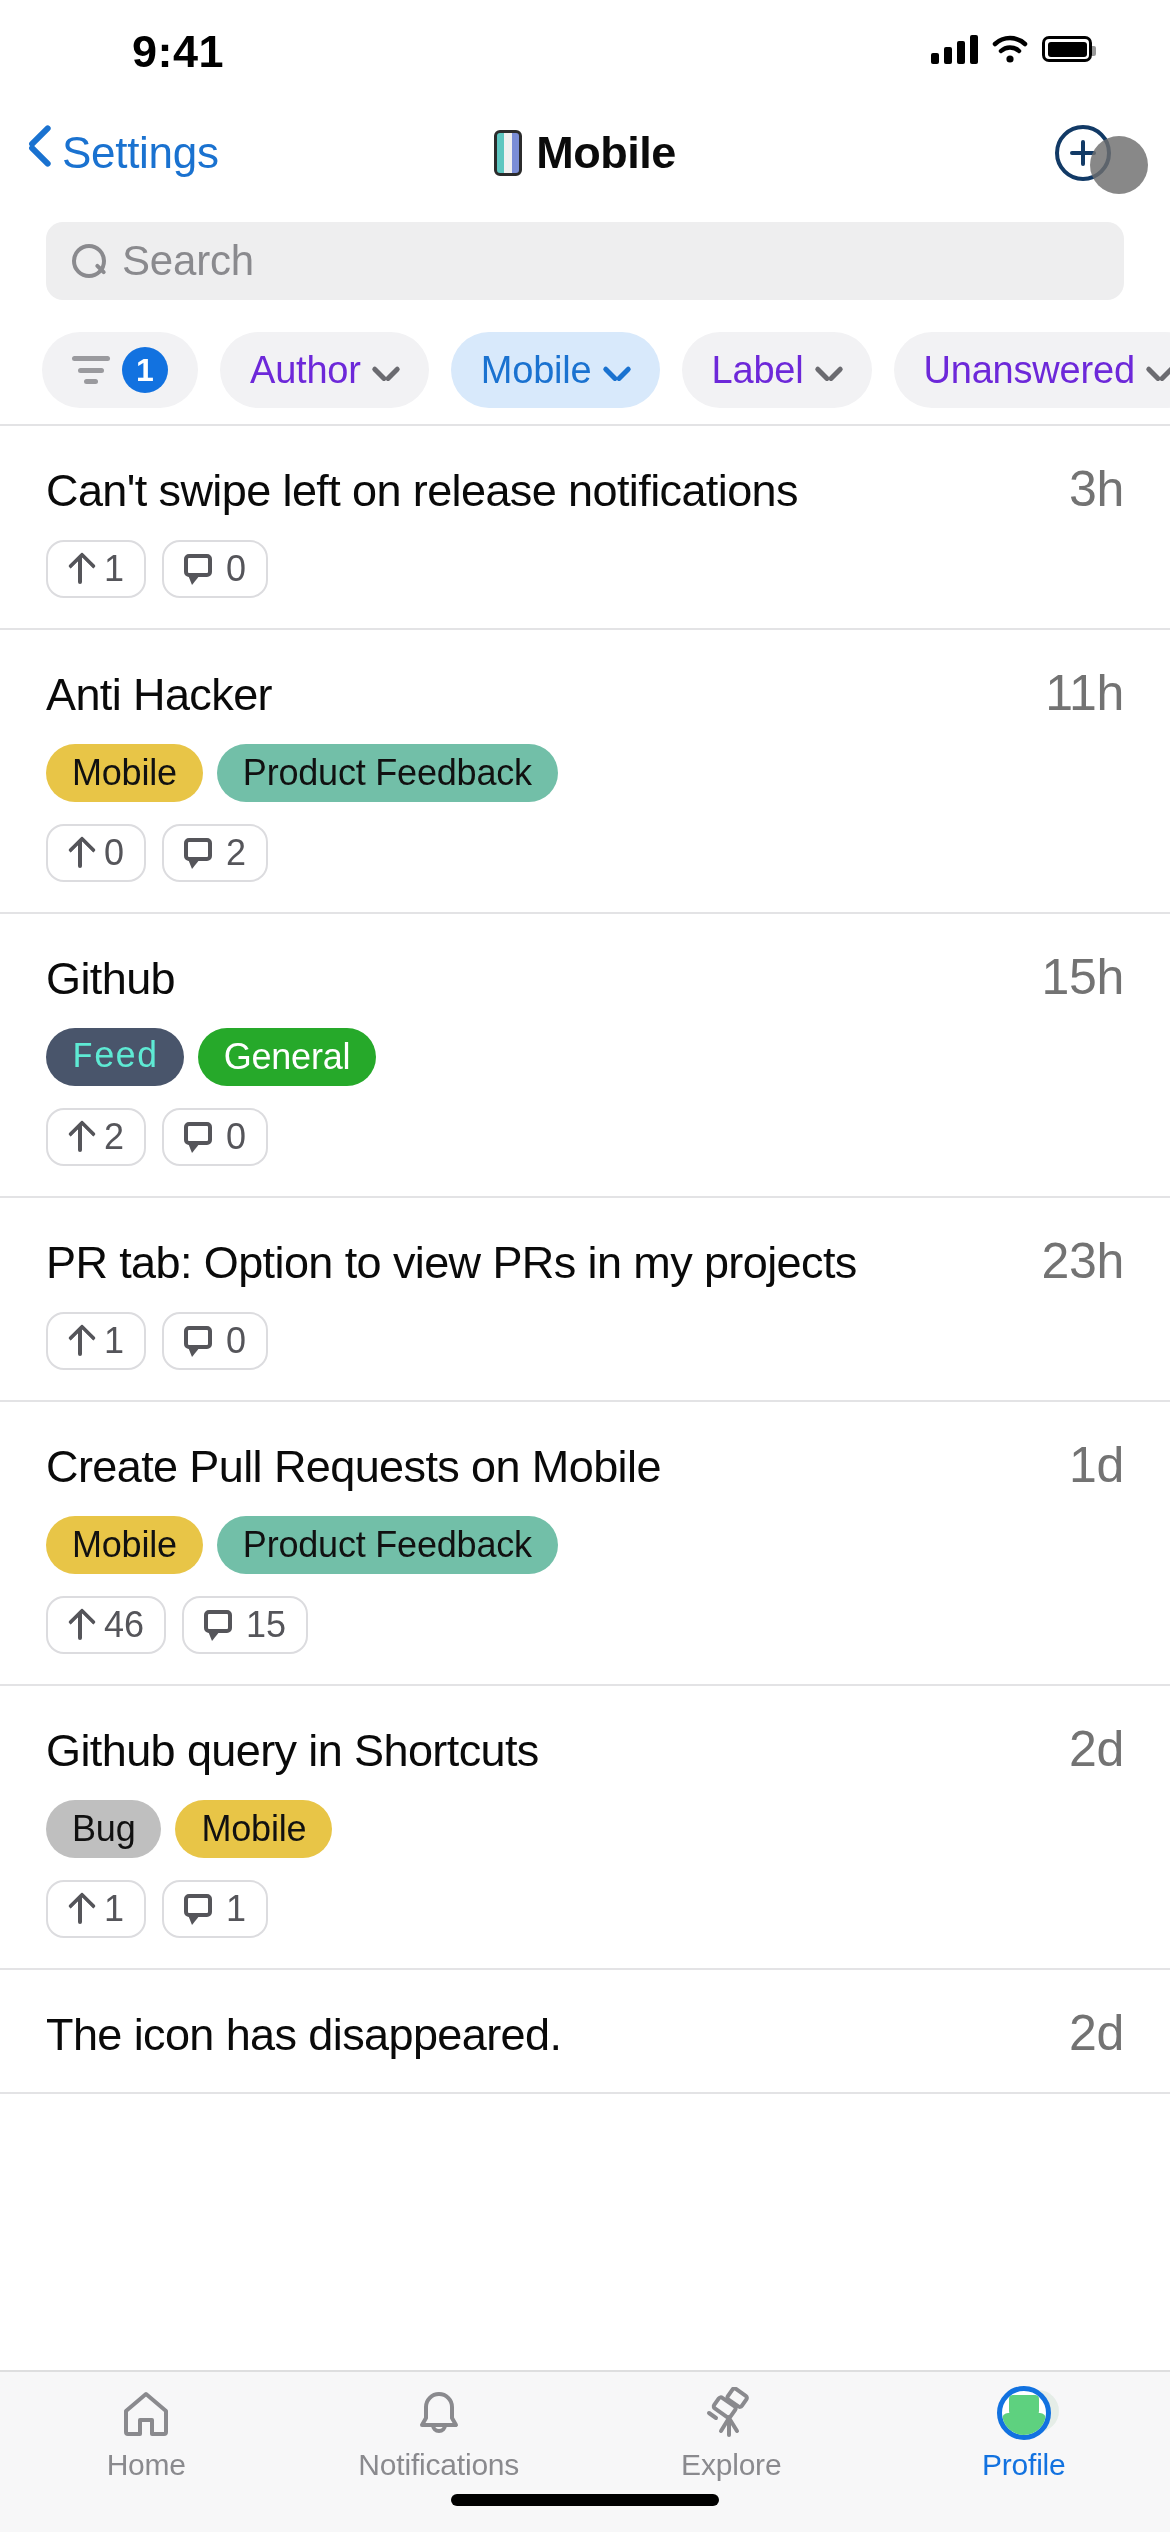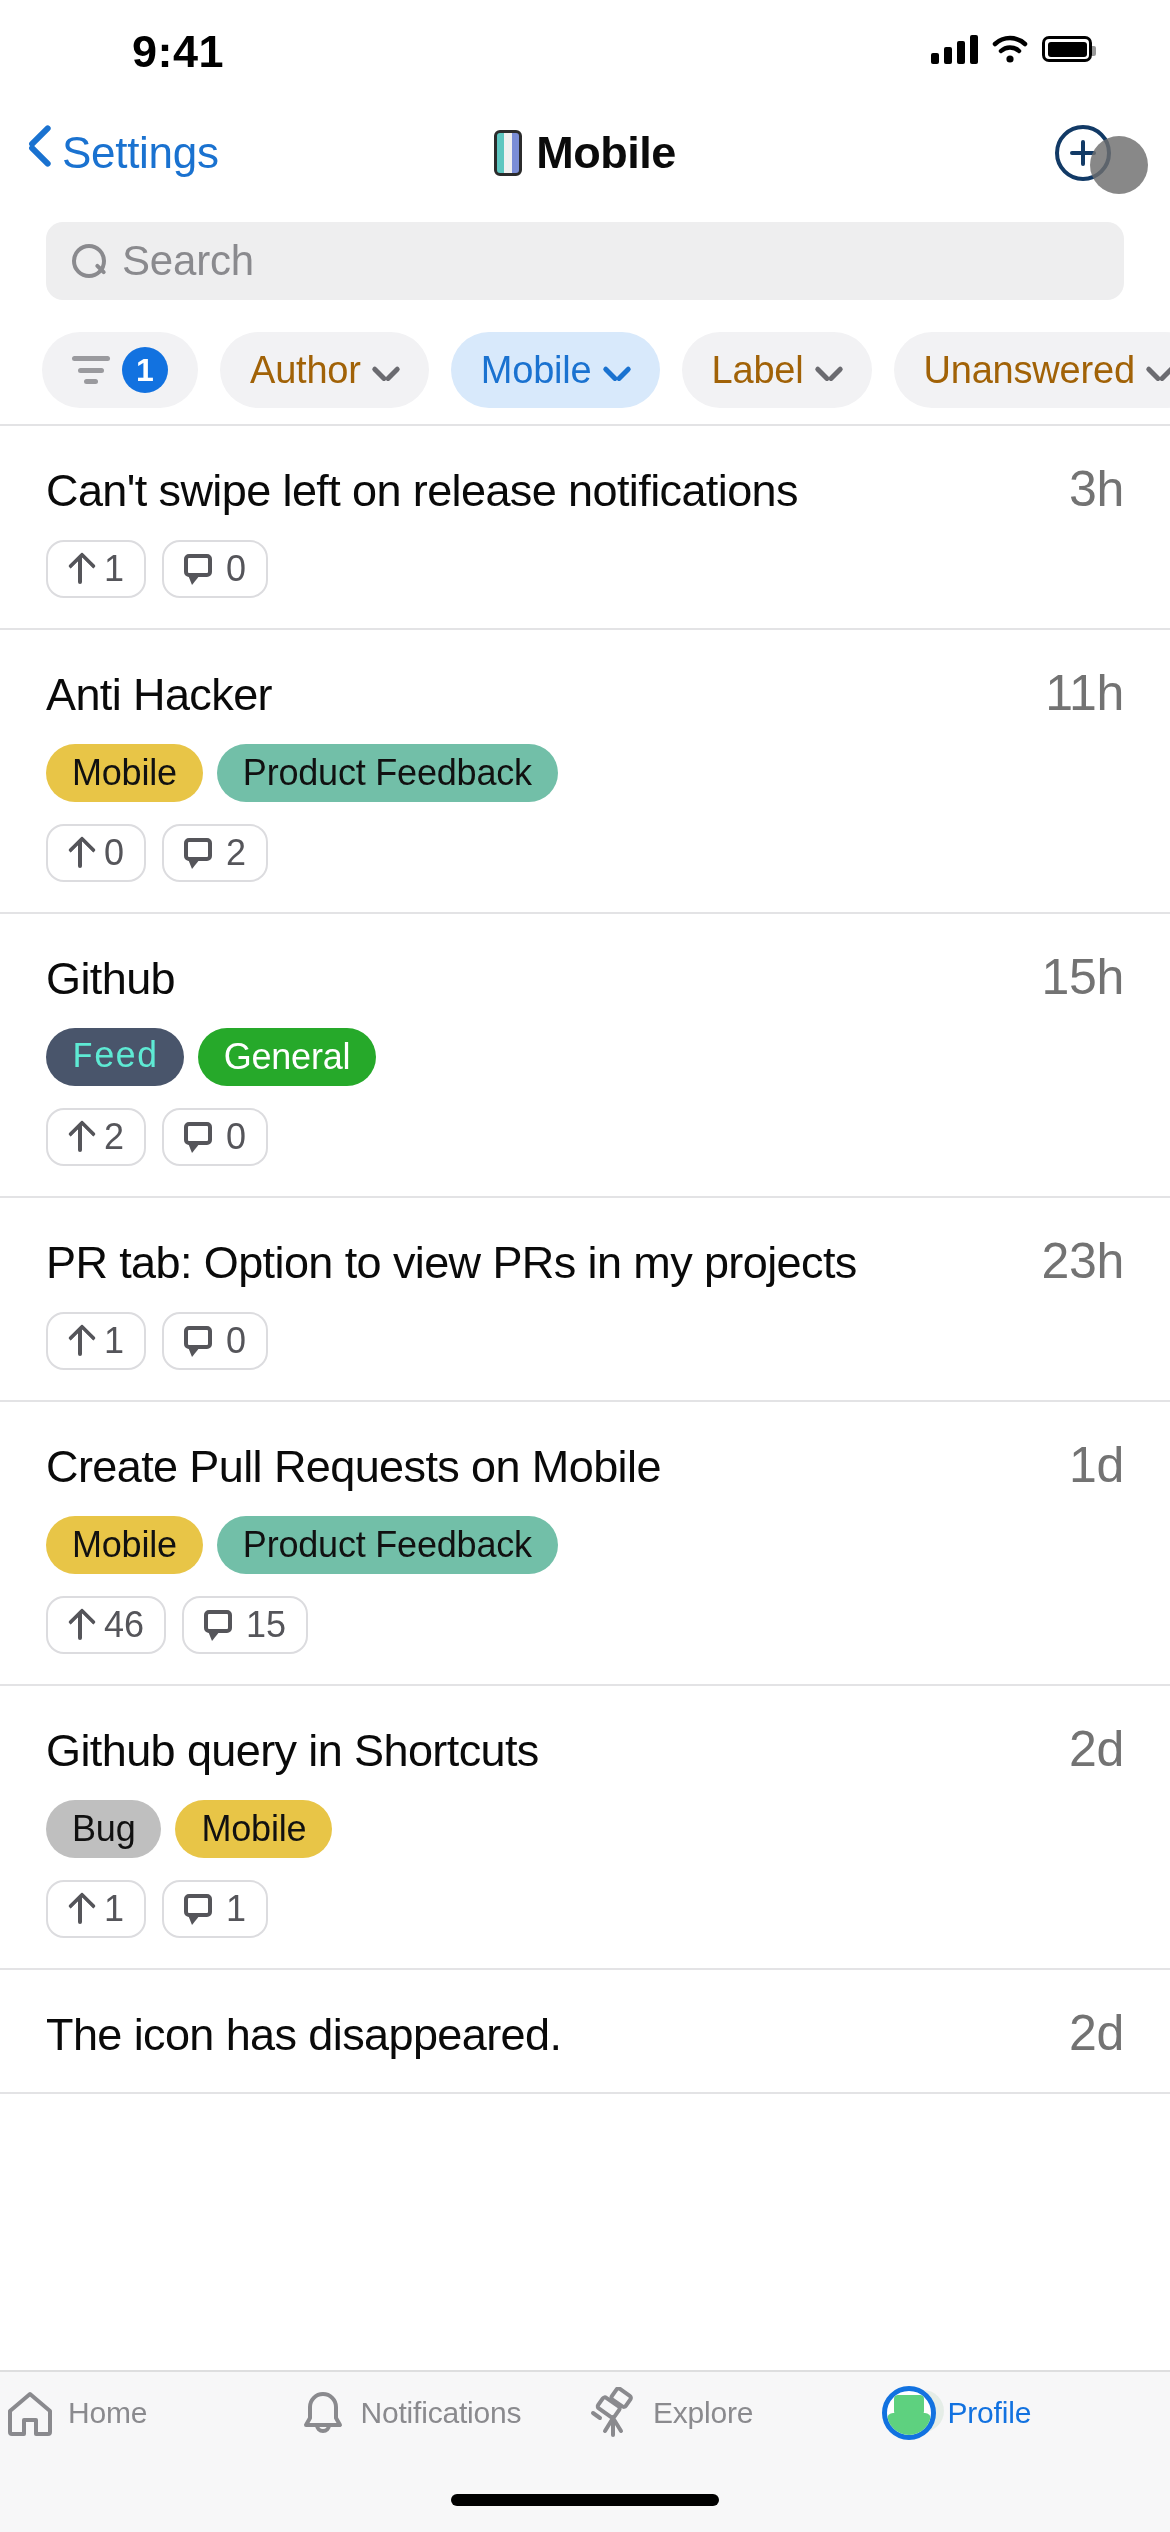--- a/index.html
+++ b/index.html
@@ -71,21 +71,21 @@
   
   .chips-row {
     flex:0 0 108px; display:flex; align-items:center; gap:22px;
     padding:0 42px; overflow:hidden; white-space:nowrap;
   }
   .chip {
     height:76px; border-radius:38px; background:#f2f2f4;
     display:inline-flex; align-items:center; gap:12px;
     padding:0 30px; cursor:pointer; flex:0 0 auto;
   }
-  .chip-label { font-size:38px; color:#a16207; letter-spacing:-.2px; }
+  .chip-label { font-size:38px; color:#6d28d9; letter-spacing:-.2px; }
   .chip.active { background:#d8e9fb; }
   .chip.active .chip-label { color:#1a72d0; }
   .chev-dn { width:26px; height:16px; position:relative; flex:0 0 26px; }
   .chev-dn::before, .chev-dn::after {
     content:""; position:absolute; top:3px; width:18px; height:5px; background:#6b6b70; border-radius:3px;
   }
   .chev-dn::before { left:0; transform:rotate(45deg); transform-origin:left center; }
   .chev-dn::after  { right:0; transform:rotate(-45deg); transform-origin:right center; }
   .chip.active .chev-dn::before, .chip.active .chev-dn::after { background:#1a72d0; }
   .filter-glyph { width:38px; height:28px; display:flex; flex-direction:column; justify-content:space-between; align-items:center; flex:0 0 38px; }
@@ -123,21 +123,21 @@
   .cmt-glyph::after {
     content:""; position:absolute; left:4px; top:21px; width:0; height:0;
     border-left:4px solid transparent; border-right:8px solid transparent; border-top:10px solid #55555a;
   }
 
   
   .tabbar {
     flex:0 0 162px; background:#f7f7f8; border-top:2px solid #dededf;
     display:flex; align-items:flex-start; padding-top:14px;
   }
-  .tab { flex:1; display:flex; flex-direction:row; align-items:center; gap:8px; cursor:pointer; }
+  .tab { flex:1; display:flex; flex-direction:column; align-items:center; gap:8px; cursor:pointer; }
   .tab-label { font-size:30px; color:#8a8a8e; letter-spacing:-.2px; }
   .tab.active .tab-label { color:#1272e0; }
   .tab-ico { width:60px; height:54px; display:flex; align-items:center; justify-content:center; }
   .tab-ico svg { display:block; }
   .avatar-wrap { position:relative; width:62px; height:54px; display:flex; align-items:center; justify-content:center; }
   .avatar {
     width:54px; height:54px; border-radius:50%; border:5px solid #1272e0;
     background:#fff; overflow:hidden; position:relative; z-index:2;
   }
   .avatar::before { content:""; position:absolute; left:50%; top:4px; transform:translateX(-50%); width:30px; height:20px; background:#5ed17f; border-radius:4px; }

